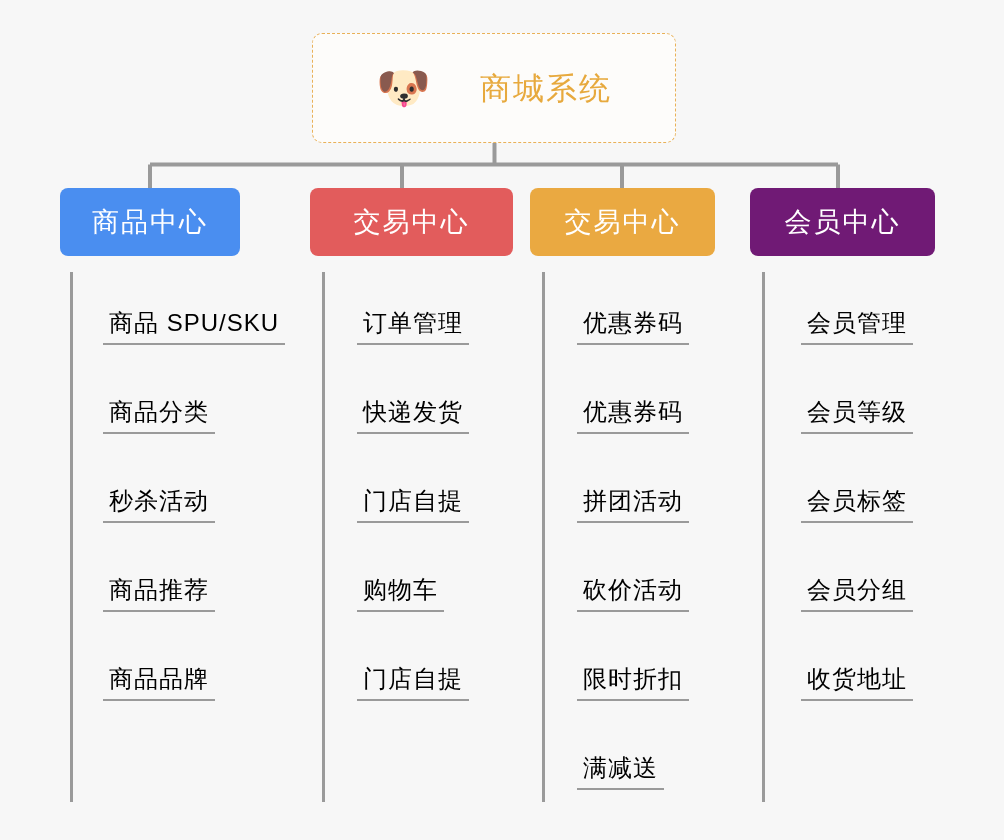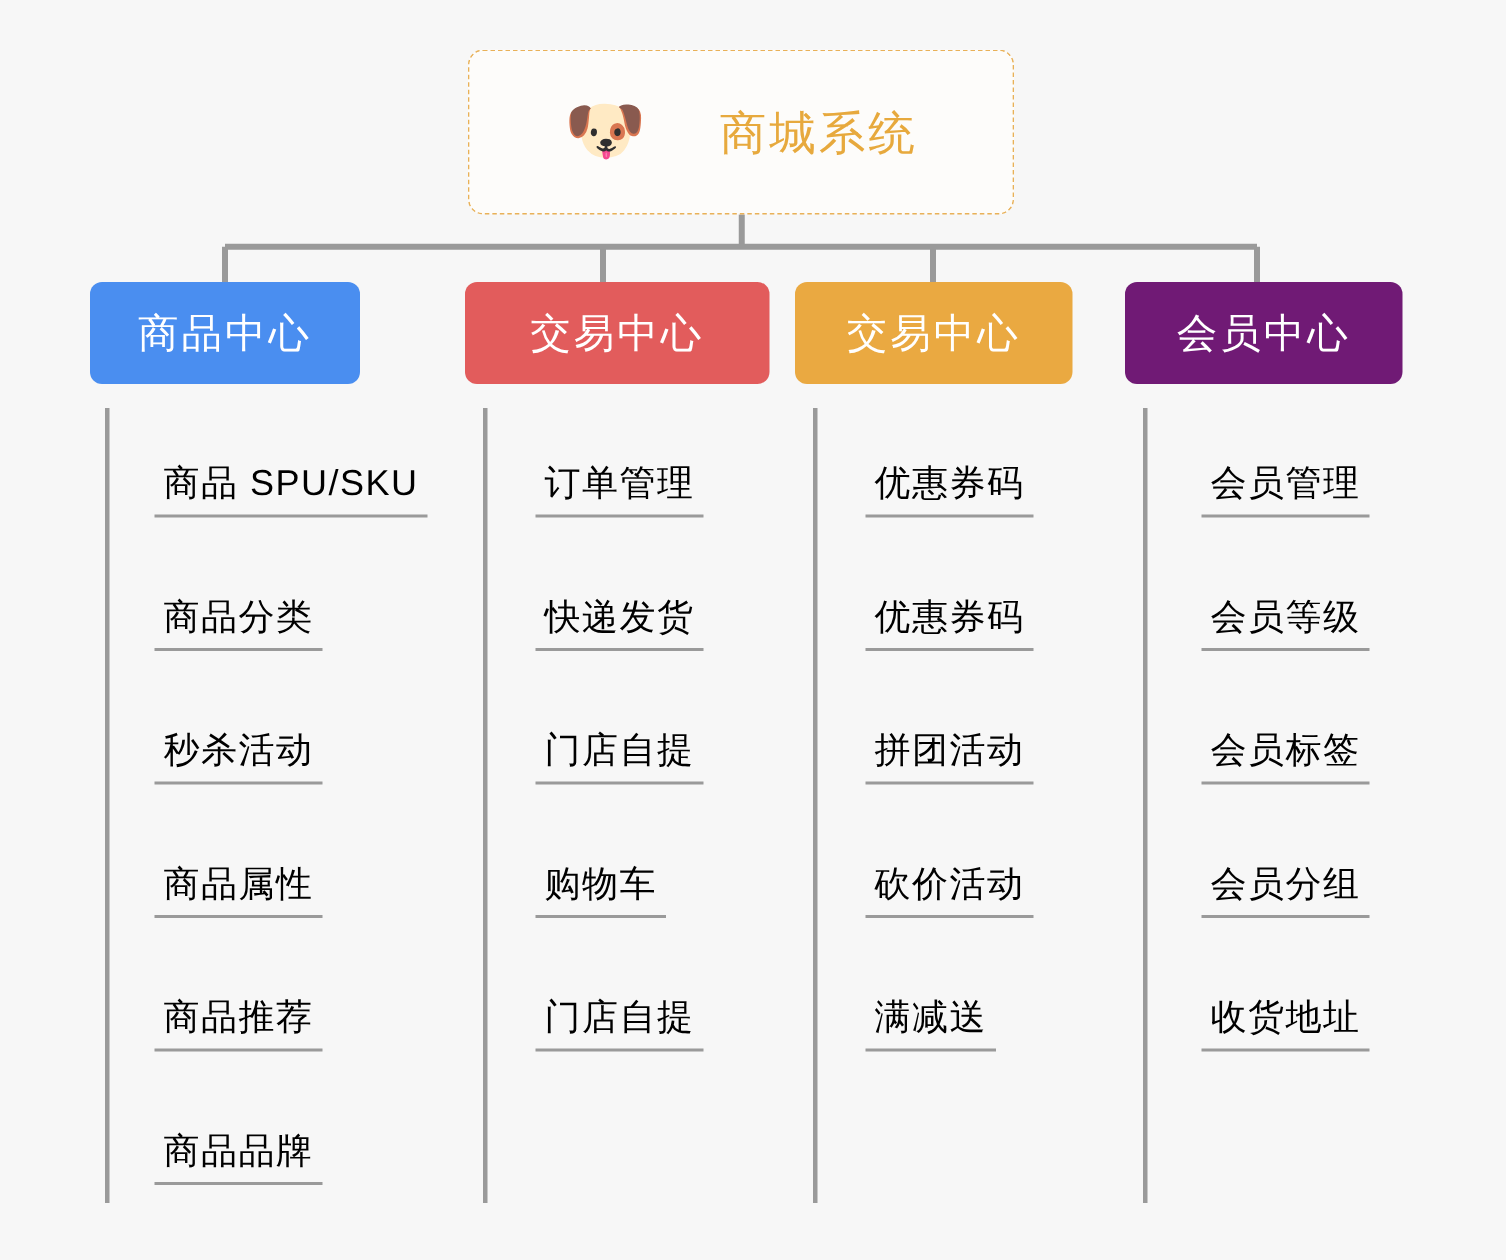--- a/index.html
+++ b/index.html
@@ -164,23 +164,20 @@
       <div class="leaf-item">
         <span class="leaf-label">商品 SPU/SKU</span>
       </div>
       <div class="leaf-item">
         <span class="leaf-label">商品分类</span>
       </div>
       <div class="leaf-item">
         <span class="leaf-label">秒杀活动</span>
       </div>
       <div class="leaf-item">
-        <span class="leaf-label">商品属性</span>
-      </div>
-      <div class="leaf-item">
         <span class="leaf-label">商品推荐</span>
       </div>
       <div class="leaf-item">
         <span class="leaf-label">商品品牌</span>
       </div>
     </div>
   </div>
 
   <div class="branch branch-1">
     <div class="branch-header" style="background: rgb(226, 92, 92);">
@@ -216,20 +213,23 @@
       <div class="leaf-item">
         <span class="leaf-label">优惠券码</span>
       </div>
       <div class="leaf-item">
         <span class="leaf-label">拼团活动</span>
       </div>
       <div class="leaf-item">
         <span class="leaf-label">砍价活动</span>
       </div>
       <div class="leaf-item">
+        <span class="leaf-label">限时折扣</span>
+      </div>
+      <div class="leaf-item">
         <span class="leaf-label">满减送</span>
       </div>
     </div>
   </div>
 
   <div class="branch branch-3">
     <div class="branch-header" style="background: #701a75;">
       <span>会员中心</span>
     </div>
     <div class="leaf-list">

